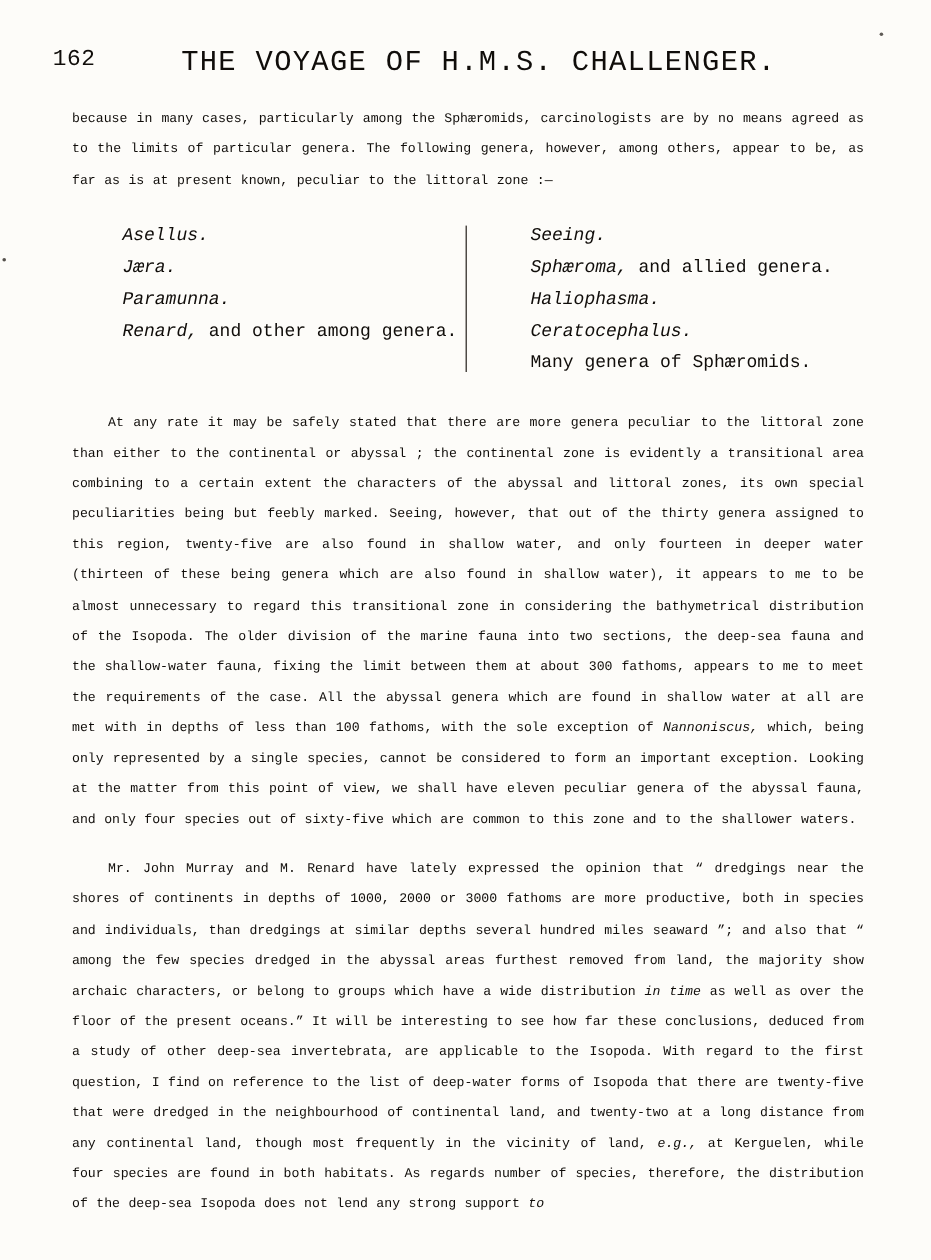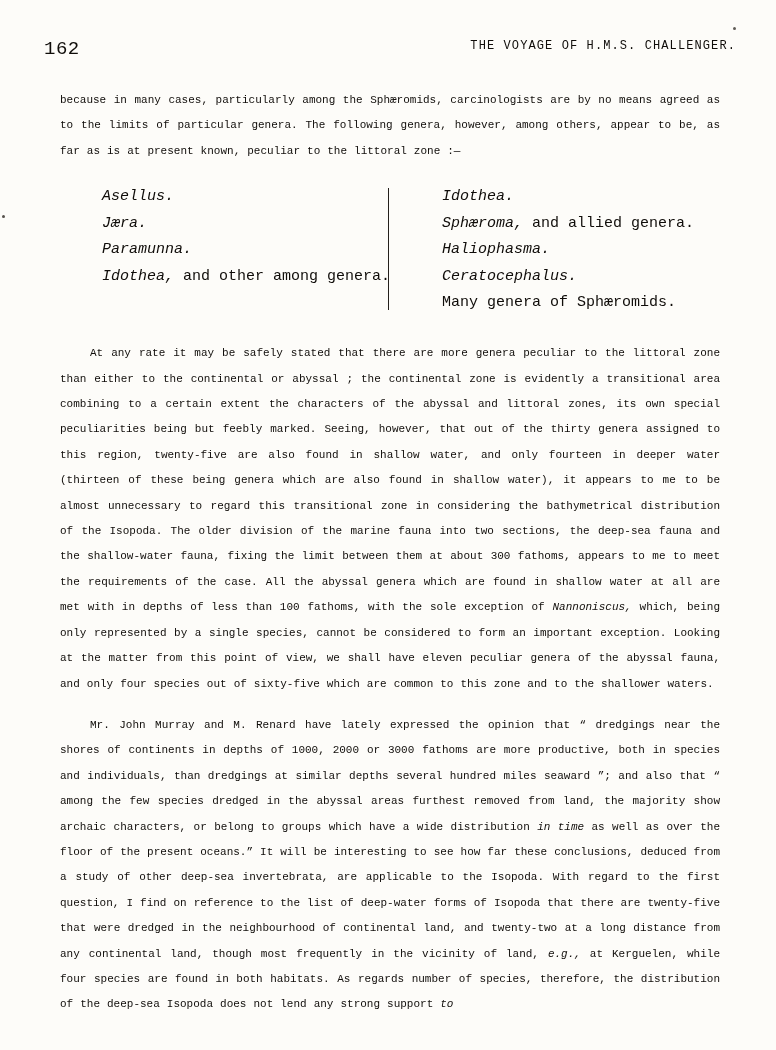--- a/index.html
+++ b/index.html
@@ -38,22 +38,22 @@
     left: 0;
     top: 0;
     font-size: 19px;
     letter-spacing: 0.5px;
   }
   .running-title {
     position: absolute;
     left: 0;
     right: 0;
     top: 1px;
-    text-align: right;
-    font-size: 12px;
+    text-align: center;
+    font-size: 24px;
     letter-spacing: 1.1px;
     padding-left: 18px;
   }
   .dot-mark {
     position: absolute;
     right: 40px;
     top: 27px;
     width: 3px;
     height: 3px;
     background: #2a2520;
@@ -124,25 +124,25 @@
 
     <p class="body">because in many cases, particularly among the Sphæromids, carcinologists are by no means agreed as to the limits of particular genera.    The following genera, however, among others, appear to be, as far as is at present known, peculiar to the littoral zone :—</p>
 
     <div class="genus-block">
       <div class="genus-rule"></div>
 
       <div class="genus-col left">
         <div class="item"><span class="gi">Asellus.</span><span class="roman"></span></div>
         <div class="item"><span class="gi">Jæra.</span><span class="roman"></span></div>
         <div class="item"><span class="gi">Paramunna.</span><span class="roman"></span></div>
-        <div class="item"><span class="gi">Idothea,</span><span class="roman"> and other among genera.</span></div>
+        <div class="item"><span class="gi">Renard,</span><span class="roman"> and other among genera.</span></div>
       </div>
 
       <div class="genus-col right">
-        <div class="item"><span class="gi">Idothea.</span><span class="roman"></span></div>
+        <div class="item"><span class="gi">Seeing.</span><span class="roman"></span></div>
         <div class="item"><span class="gi">Sphæroma,</span><span class="roman"> and allied genera.</span></div>
         <div class="item"><span class="gi">Haliophasma.</span><span class="roman"></span></div>
         <div class="item"><span class="gi">Ceratocephalus.</span><span class="roman"></span></div>
         <div class="item"><span class="gi"></span><span class="roman">Many genera of Sphæromids.</span></div>
       </div>
     </div>
 
     <p class="body indent"><span>At any rate it may be safely stated that there are more genera peculiar to the littoral zone than either to the continental or abyssal ; the continental zone is evidently a transitional area combining to a certain extent the characters of the abyssal and littoral zones, its own special peculiarities being but feebly marked.    Seeing, however, that out of the thirty genera assigned to this region, twenty-five are also found in shallow water, and only fourteen in deeper water (thirteen of these being genera which are also found in shallow water), it appears to me to be almost unnecessary to regard this transitional zone in considering the bathymetrical distribution of the Isopoda.    The older division of the marine fauna into two sections, the deep-sea fauna and the shallow-water fauna, fixing the limit between them at about 300 fathoms, appears to me to meet the requirements of the case.    All the abyssal genera which are found in shallow water at all are met with in depths of less than 100 fathoms, with the sole exception of </span><span class="gi">Nannoniscus,</span><span> which, being only represented by a single species, cannot be considered to form an important exception.    Looking at the matter from this point of view, we shall have eleven peculiar genera of the abyssal fauna, and only four species out of sixty-five which are common to this zone and to the shallower waters.</span></p>
 
     <p class="body indent"><span>Mr. John Murray and M. Renard have lately expressed the opinion that “ dredgings near the shores of continents in depths of 1000, 2000 or 3000 fathoms are more productive, both in species and individuals, than dredgings at similar depths several hundred miles seaward ”;  and also that “ among the few species dredged in the abyssal areas furthest removed from land, the majority show archaic characters, or belong to groups which have a wide distribution </span><span class="gi">in time</span><span> as well as over the floor of the present oceans.”    It will be interesting to see how far these conclusions, deduced from a study of other deep-sea invertebrata, are applicable to the Isopoda.    With regard to the first question, I find on reference to the list of deep-water forms of Isopoda that there are twenty-five that were dredged in the neighbourhood of continental land, and twenty-two at a long distance from any continental land, though most frequently in the vicinity of land, </span><span class="gi">e.g.,</span><span> at Kerguelen, while four species are found in both habitats.    As regards number of species, therefore, the distribution of the deep-sea Isopoda does not lend any strong support </span><span class="gi">to</span></p>

